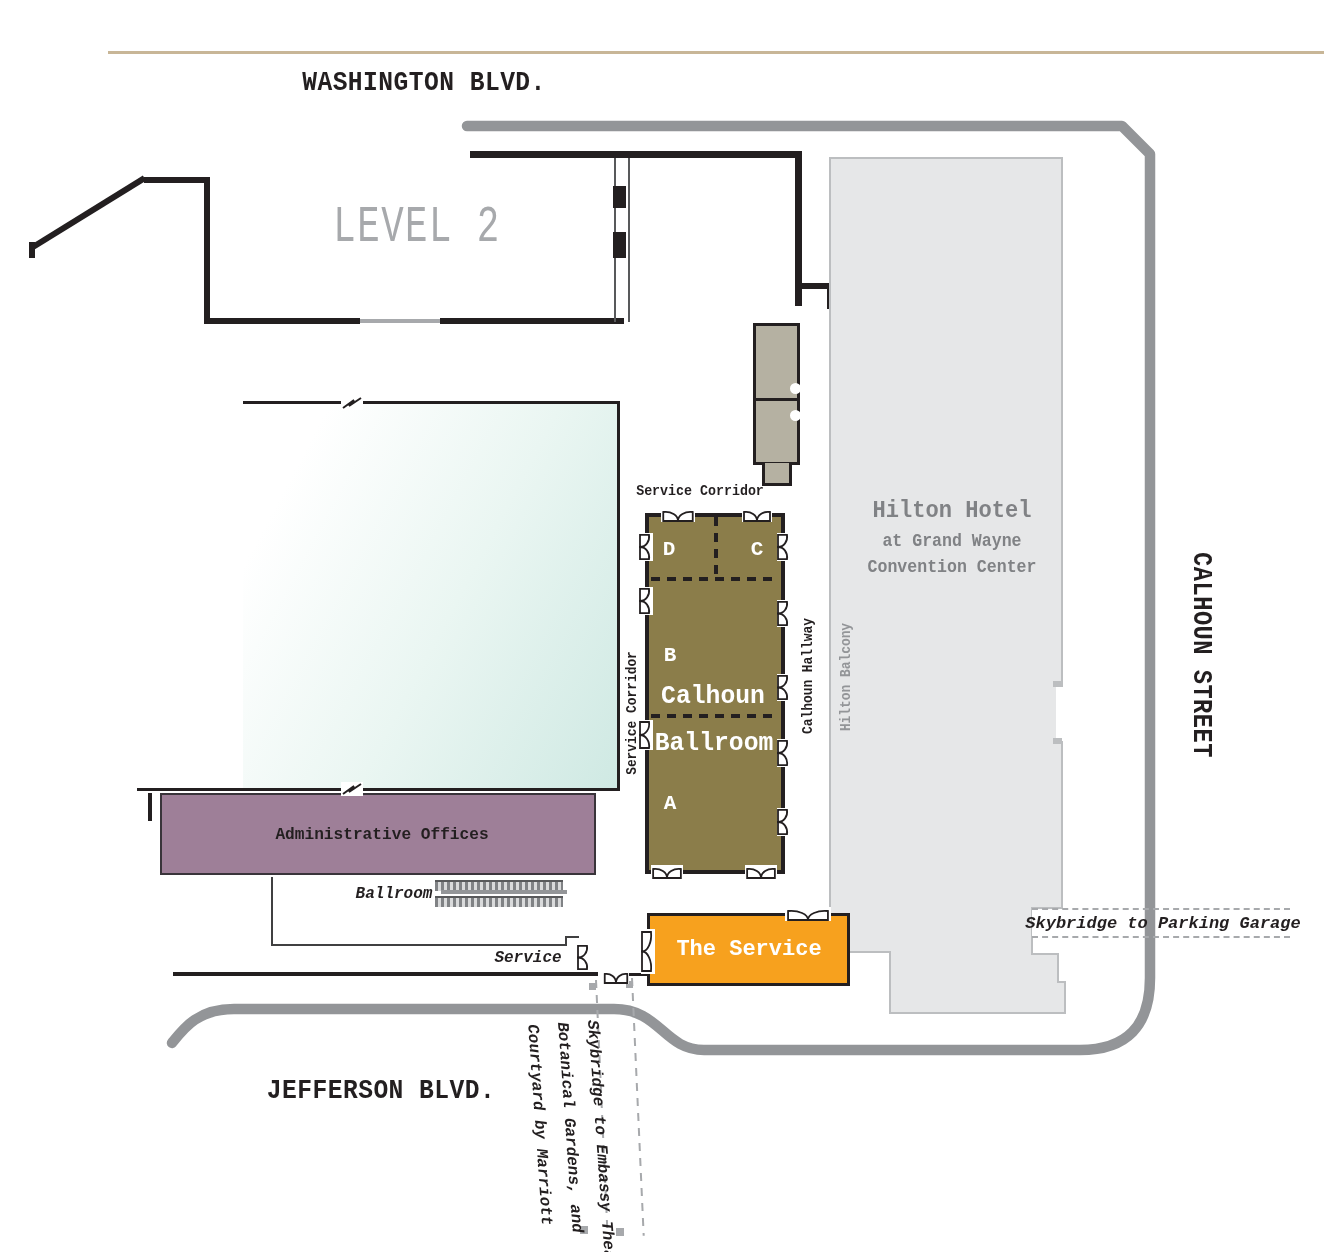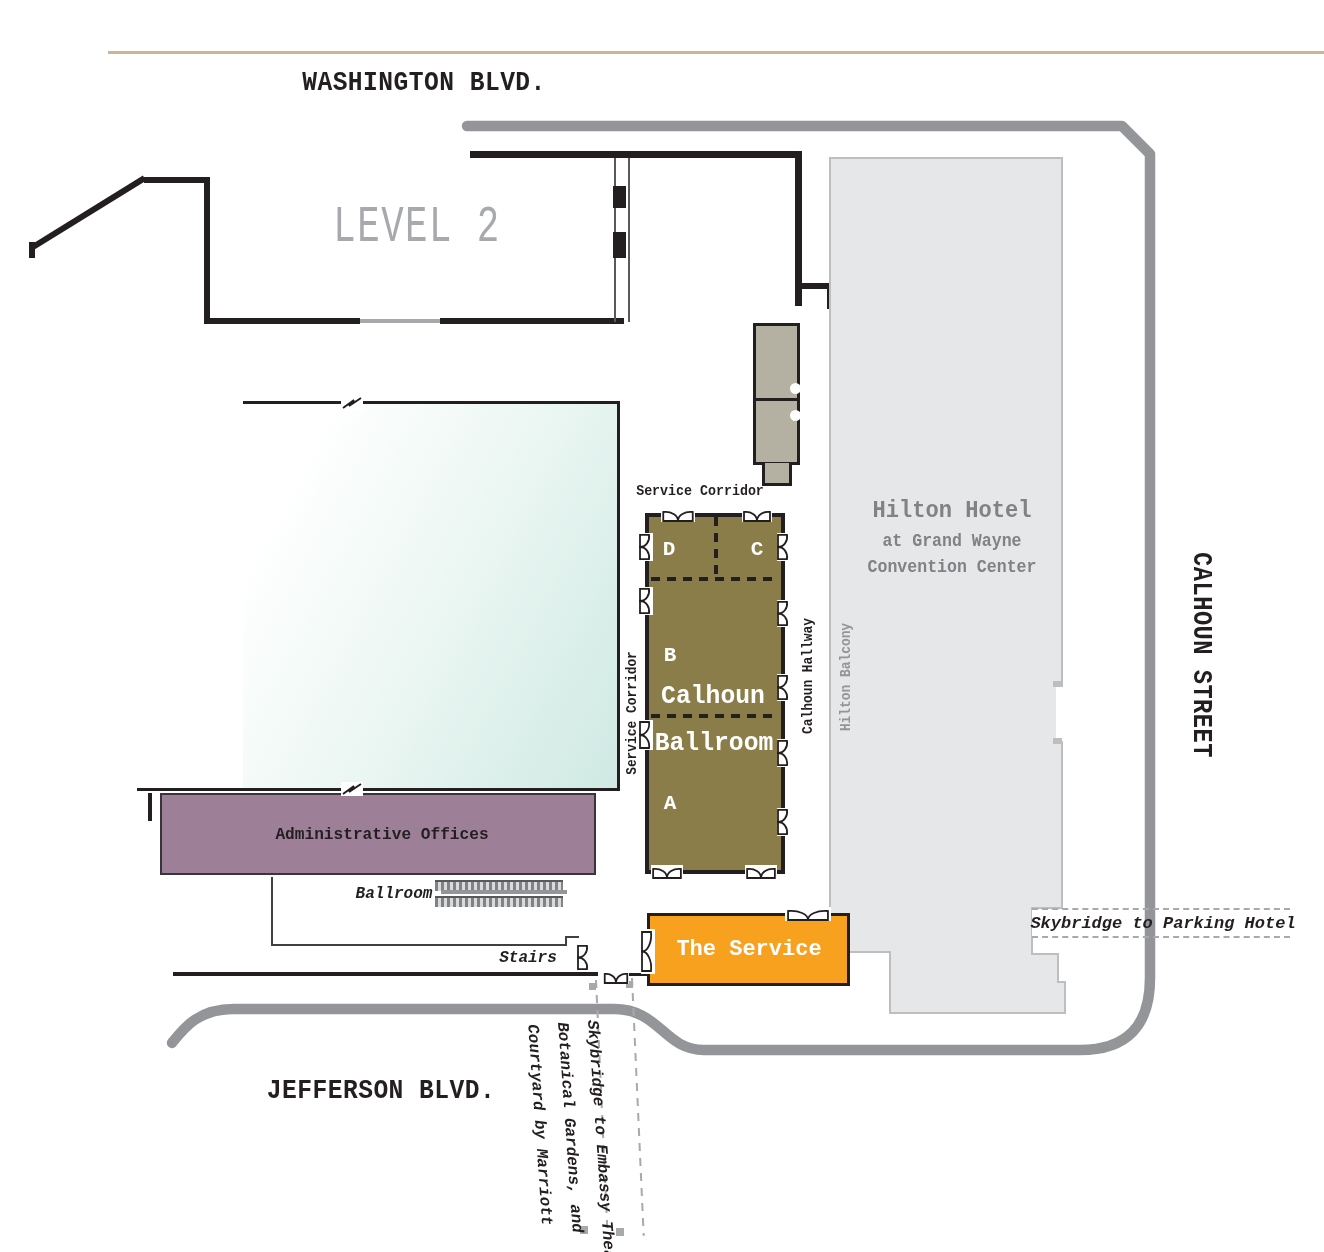--- a/index.html
+++ b/index.html
@@ -124,23 +124,23 @@
   <div class="lbl white-b" style="left:670px;top:619px;font-size:21px;z-index:6;">B</div>
   <div class="lbl white-b" style="left:670px;top:767px;font-size:21px;z-index:6;">A</div>
   <div class="lbl white-b" style="left:713px;top:660px;font-size:26px;z-index:6;transform:translate(-50%,-50%) scaleX(.95);">Calhoun</div>
   <div class="lbl white-b" style="left:714px;top:707px;font-size:26px;z-index:6;transform:translate(-50%,-50%) scaleX(.95);">Ballroom</div>
 
   <div class="lbl" style="left:382px;top:798px;font-size:17px;font-weight:bold;z-index:6;transform:translate(-50%,-50%) scaleX(.95);">Administrative Offices</div>
 
   <div class="lbl white-b" style="left:749px;top:913px;font-size:22px;z-index:6;">The Service</div>
 
   <div class="lbl ital" style="left:394px;top:858px;z-index:6;">Ballroom</div>
-  <div class="lbl ital" style="left:528px;top:922px;z-index:6;">Stairs</div>
-
-  <div class="lbl ital" style="left:1163px;top:887px;font-size:17px;z-index:7;">Skybridge to Parking Hotel</div>
+  <div class="lbl ital" style="left:528px;top:922px;z-index:6;">Service</div>
+
+  <div class="lbl ital" style="left:1163px;top:887px;font-size:17px;z-index:7;">Skybridge to Parking Garage</div>
 
   <div class="abs" style="left:607px;top:983px;transform:rotate(86deg);transform-origin:0 0;z-index:7;
               font-style:italic;font-weight:bold;font-size:16px;line-height:30px;color:#231f20;white-space:nowrap;">
     <div>Skybridge to Embassy Theatre,</div>
     <div>Botanical Gardens, and</div>
     <div>Courtyard by Marriott</div>
   </div>
 
 <div class="door" style="left: 661px; top: 472px; width: 34px;"><svg viewBox="0 0 30 14" width="100%" height="100%" preserveAspectRatio="none">
         <rect width="30" height="14" fill="#ffffff"></rect>

